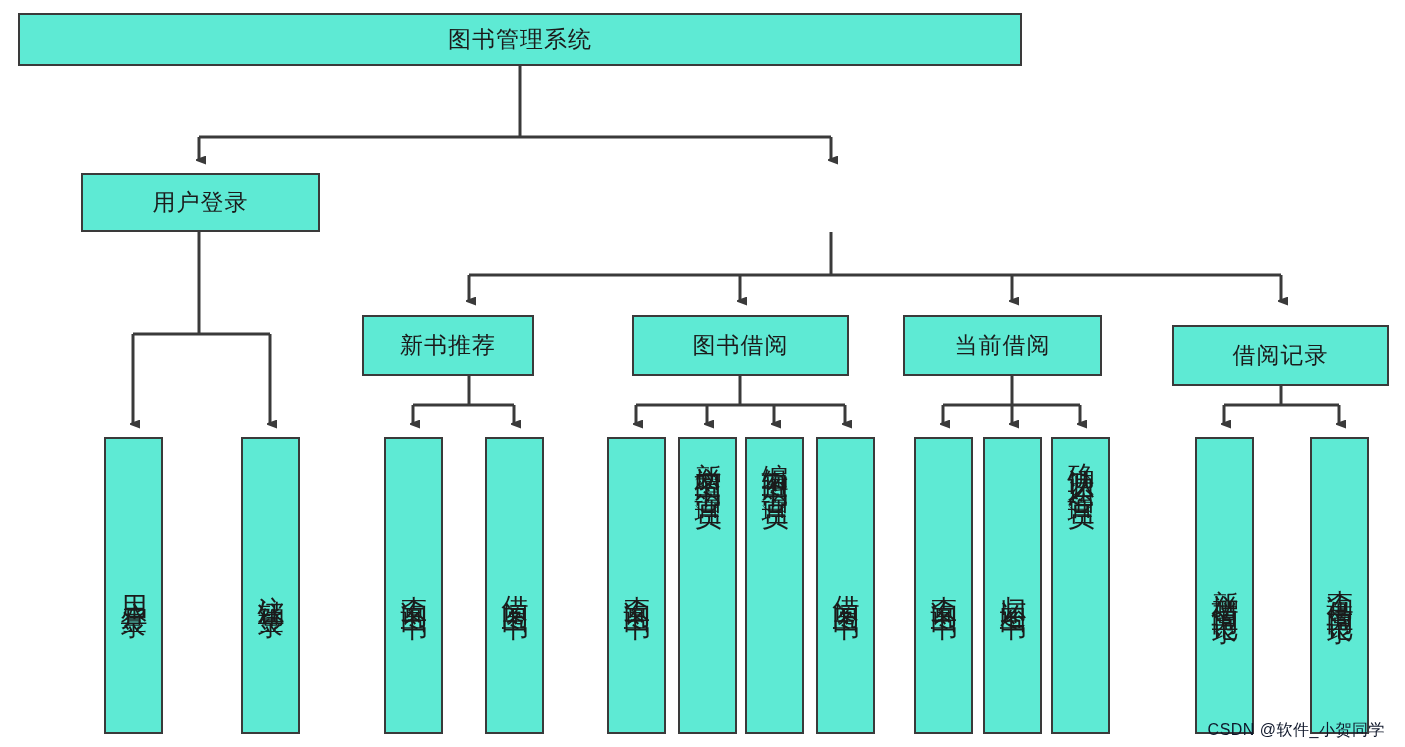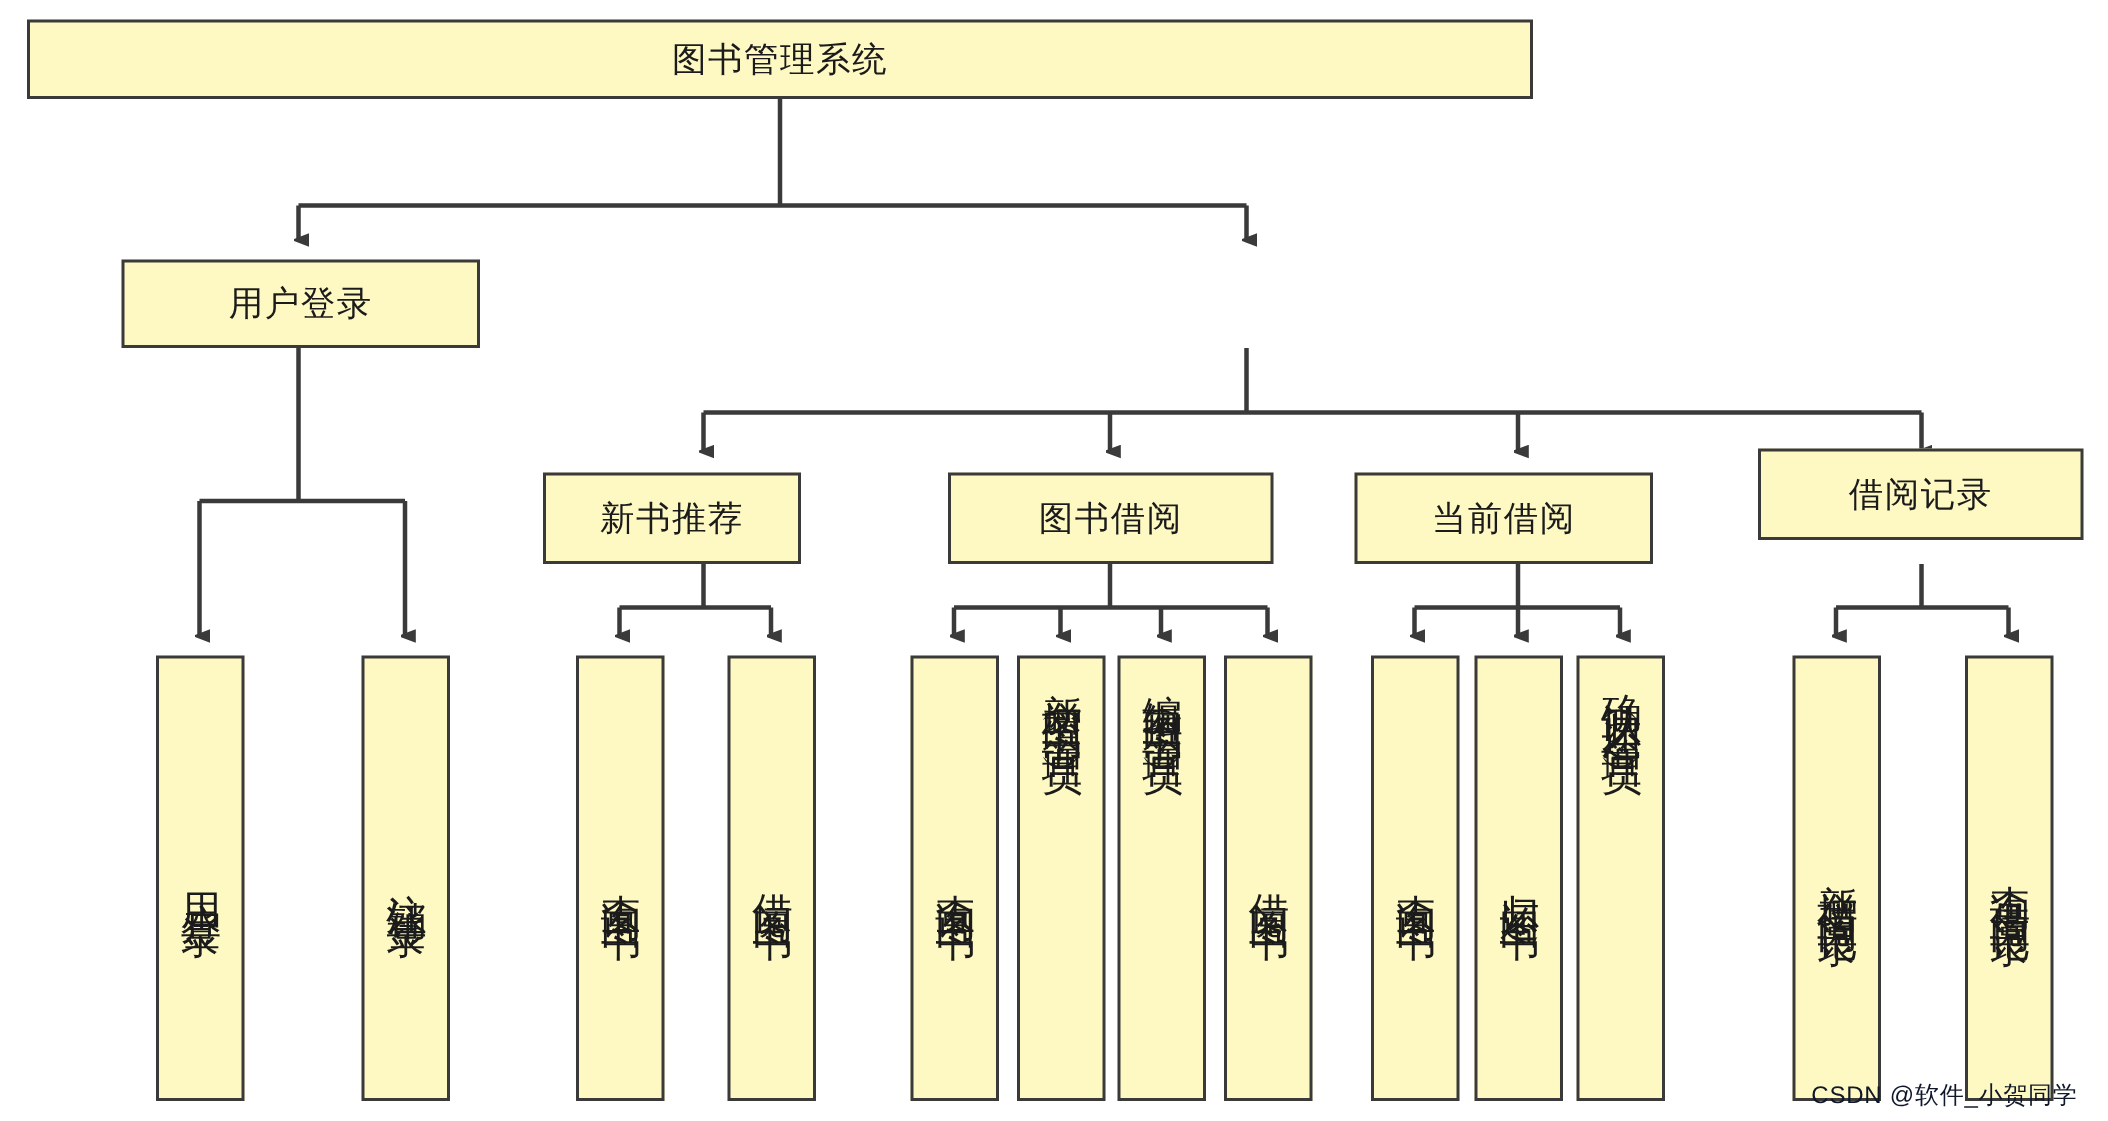--- a/index.html
+++ b/index.html
@@ -21,21 +21,21 @@
     position: absolute;
     left: 0;
     top: 0;
     width: 1405px;
     height: 747px;
     pointer-events: none;
   }
   .node {
     position: absolute;
     box-sizing: border-box;
-    background: #fef9c3;
+    background: #5eead4;
     border: 2px solid #3a3a3a;
     display: flex;
     align-items: center;
     justify-content: center;
     color: #1b1b1b;
   }
   .node .label {
     display: block;
     text-align: center;
     line-height: 1.12;
@@ -140,21 +140,21 @@
 
   <div class="node horiz" style="left:362px; top:315px; width:172px; height:61px;">
     <span class="label">新书推荐</span>
   </div>
   <div class="node horiz" style="left:632px; top:315px; width:217px; height:61px;align-items:center;">
     <span class="label">图书借阅</span>
   </div>
   <div class="node horiz" style="left:903px; top:315px; width:199px; height:61px;">
     <span class="label">当前借阅</span>
   </div>
-  <div class="node horiz" style="left:1172px; top:299px; width:217px; height:61px;">
+  <div class="node horiz" style="left:1172px; top:325px; width:217px; height:61px;">
     <span class="label">借阅记录</span>
   </div>
 
   <div class="node vert" style="left:104px; top:437px; width:59px; height:297px;">
     <span class="label">用户登录</span>
   </div>
   <div class="node vert" style="left:241px; top:437px; width:59px; height:297px;">
     <span class="label">注销登录</span>
   </div>
 

